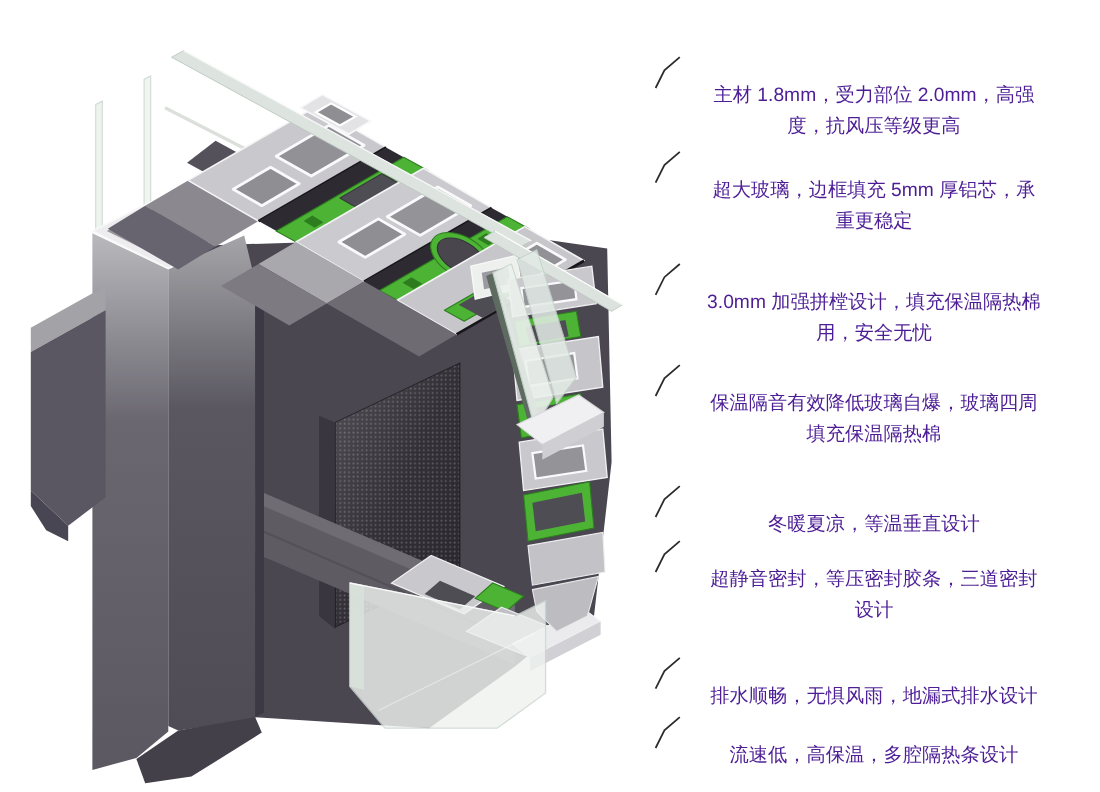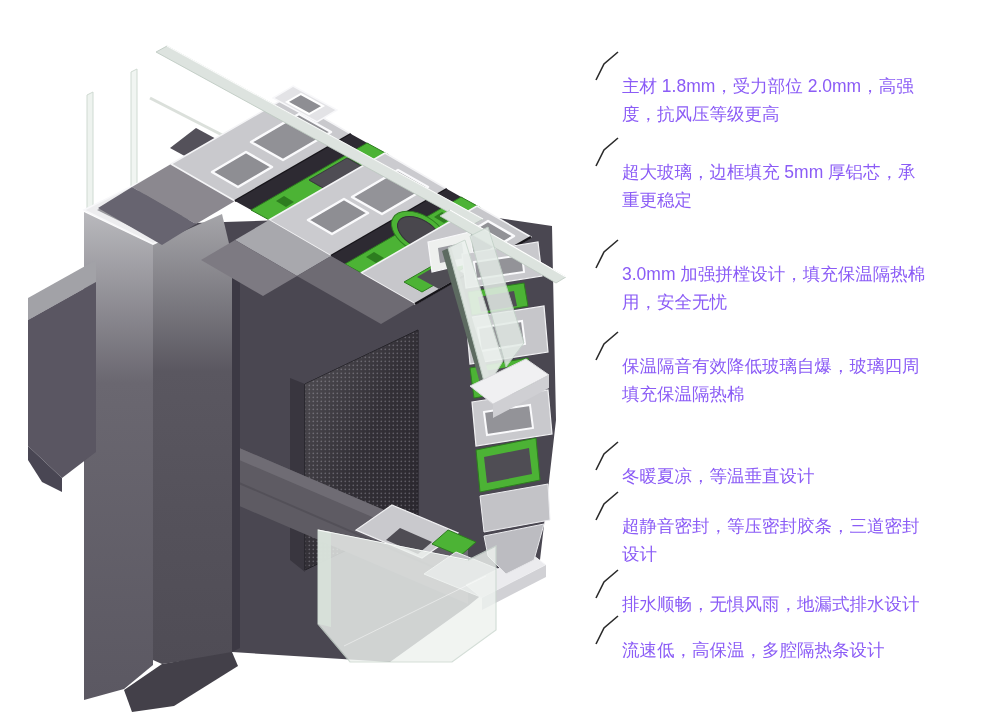--- a/index.html
+++ b/index.html
@@ -3,21 +3,21 @@
 <meta charset="utf-8">
 <title>Window Profile Features</title>
 <style>
   html,body{margin:0;padding:0;background:#ffffff;}
   #stage{position:relative;width:1000px;height:720px;background:#ffffff;overflow:hidden;
          font-family:"Liberation Sans","DejaVu Sans",sans-serif;}
   #illu{position:absolute;left:0;top:0;width:1000px;height:720px;z-index:1;}
   .note{position:absolute;left:594px;width:380px;z-index:2;}
   .note .slash{position:absolute;left:0;top:0;width:26px;height:32px;}
   .note p{margin:0;padding:22px 0 0 28px;width:345px;
-          font-size:17.5px;line-height:1.6;color:#8b5cf6;white-space:pre-line;}
+          font-size:17.5px;line-height:1.6;color:#4c1d95;white-space:pre-line;text-align:center;}
 </style>
 </head>
 <body>
 
 <div id="stage">
 
 <svg id="illu" viewBox="0 0 1000 720" aria-hidden="true">
   <defs>
     <pattern id="meshPat" width="4" height="4" patternUnits="userSpaceOnUse">
       <rect width="4" height="4" fill="#28252c"></rect>
@@ -207,26 +207,26 @@
       </svg>
   <p>冬暖夏凉，等温垂直设计</p>
 </div>
 <div class="note" style="top:490px">
   <svg class="slash" viewBox="0 0 26 32">
         <polyline points="2,30 10,14 24,2" fill="none" stroke="#2b2b2b" stroke-width="1.6"></polyline>
       </svg>
   <p>超静音密封，等压密封胶条，三道密封
 设计</p>
 </div>
-<div class="note" style="top:568px">
+<div class="note" style="top:596px">
   <svg class="slash" viewBox="0 0 26 32">
         <polyline points="2,30 10,14 24,2" fill="none" stroke="#2b2b2b" stroke-width="1.6"></polyline>
       </svg>
   <p>排水顺畅，无惧风雨，地漏式排水设计</p>
 </div>
-<div class="note" style="top:614px">
+<div class="note" style="top:650px">
   <svg class="slash" viewBox="0 0 26 32">
         <polyline points="2,30 10,14 24,2" fill="none" stroke="#2b2b2b" stroke-width="1.6"></polyline>
       </svg>
   <p>流速低，高保温，多腔隔热条设计</p>
 </div>
 
 </div>
 
 </body></html>

